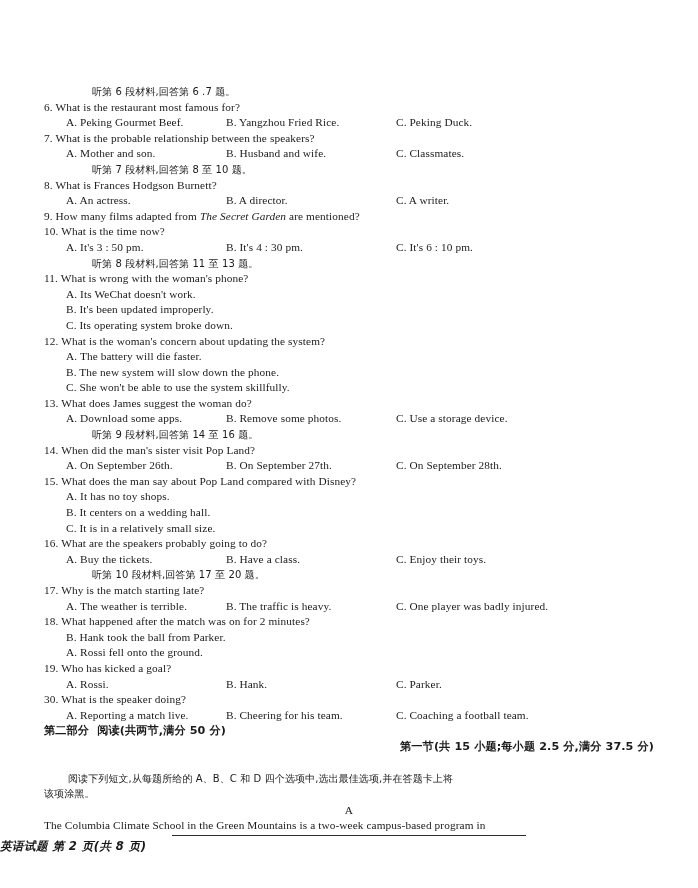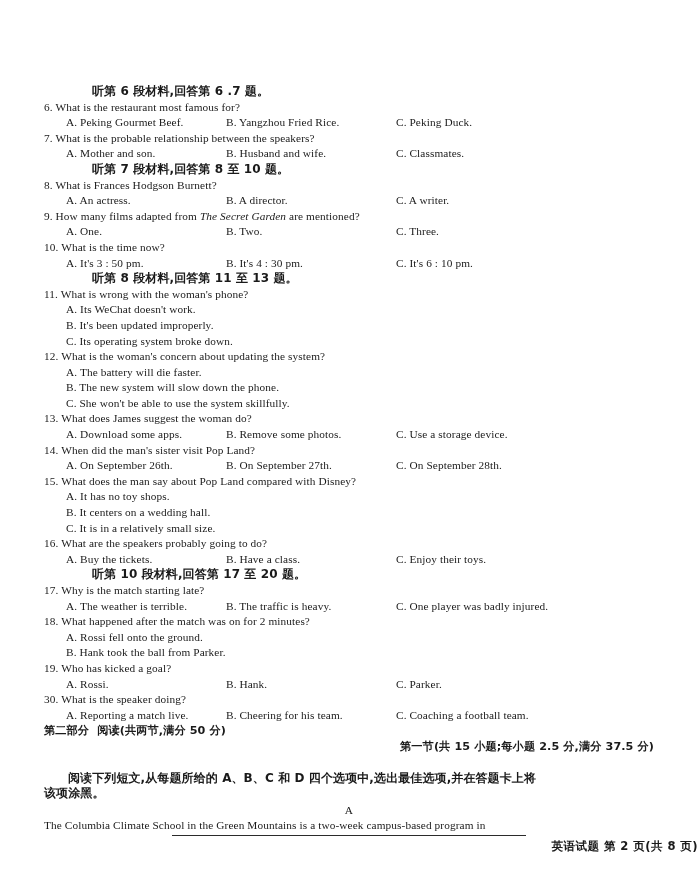--- a/index.html
+++ b/index.html
@@ -39,38 +39,38 @@
     padding-left: 48px;
   }
   .q-line {
     padding-left: 0px;
   }
   .opt-line {
     padding-left: 22px;
   }
   .cn {
     font-family: "DejaVu Sans", sans-serif;
-    font-size: 12px;
-    font-weight: bold;
+    font-size: 10px;
   }
   .cn-head {
     font-family: "DejaVu Sans", sans-serif;
     font-size: 11.2px;
     font-weight: bold;
     text-align: right;
   }
   .italic {
     font-style: italic;
   }
   .footer {
     position: absolute;
     left: 0;
     bottom: 34px;
     width: 698px;
-    text-align: right;
+    text-align: left;
+    font-style: italic;
   }
   .footer-inner {
     display: inline-block;
     font-family: "DejaVu Sans", sans-serif;
     font-size: 11.6px;
     font-weight: bold;
     letter-spacing: 0.4px;
   }
   .rule {
     position: absolute;
@@ -106,60 +106,60 @@
 
     <div class="line q-line"><span>7.</span> <span>What is the probable relationship between the speakers?</span></div>
     <div class="line opt-line"><span class="tabstop" style="width:160px">A. Mother and son.</span><span class="tabstop" style="width:170px">B. Husband and wife.</span><span>C. Classmates.</span></div>
 
     <div class="line indent-dir cn">听第 7 段材料,回答第 8 至 10 题。</div>
 
     <div class="line q-line"><span>8.</span> <span>What is Frances Hodgson Burnett?</span></div>
     <div class="line opt-line"><span class="tabstop" style="width:160px">A. An actress.</span><span class="tabstop" style="width:170px">B. A director.</span><span>C. A writer.</span></div>
 
     <div class="line q-line"><span>9.</span> How many films adapted from <span class="italic">The Secret Garden</span> are mentioned?</div>
-    <div class="line opt-line"><span class="tabstop" style="width:160px">A. One.</span><span class="tabstop" style="width:170px">B. Two.</span><span>C. Three.</span></div>
 
     <div class="line q-line"><span>10.</span> <span>What is the time now?</span></div>
     <div class="line opt-line"><span class="tabstop" style="width:160px">A. It's 3 : 50 pm.</span><span class="tabstop" style="width:170px">B. It's 4 : 30 pm.</span><span>C. It's 6 : 10 pm.</span></div>
 
     <div class="line indent-dir cn">听第 8 段材料,回答第 11 至 13 题。</div>
 
     <div class="line q-line"><span>11.</span> <span>What is wrong with the woman's phone?</span></div>
     <div class="line opt-line">A. Its WeChat doesn't work.</div>
     <div class="line opt-line">B. It's been updated improperly.</div>
     <div class="line opt-line">C. Its operating system broke down.</div>
 
     <div class="line q-line"><span>12.</span> <span>What is the woman's concern about updating the system?</span></div>
     <div class="line opt-line">A. The battery will die faster.</div>
     <div class="line opt-line">B. The new system will slow down the phone.</div>
     <div class="line opt-line">C. She won't be able to use the system skillfully.</div>
 
     <div class="line q-line"><span>13.</span> <span>What does James suggest the woman do?</span></div>
     <div class="line opt-line"><span class="tabstop" style="width:160px">A. Download some apps.</span><span class="tabstop" style="width:170px">B. Remove some photos.</span><span>C. Use a storage device.</span></div>
 
+    <div class="line indent-dir cn">听第 9 段材料,回答第 14 至 16 题。</div>
 
     <div class="line q-line"><span>14.</span> <span>When did the man's sister visit Pop Land?</span></div>
     <div class="line opt-line"><span class="tabstop" style="width:160px">A. On September 26th.</span><span class="tabstop" style="width:170px">B. On September 27th.</span><span>C. On September 28th.</span></div>
 
     <div class="line q-line"><span>15.</span> <span>What does the man say about Pop Land compared with Disney?</span></div>
     <div class="line opt-line">A. It has no toy shops.</div>
     <div class="line opt-line">B. It centers on a wedding hall.</div>
     <div class="line opt-line">C. It is in a relatively small size.</div>
 
     <div class="line q-line"><span>16.</span> <span>What are the speakers probably going to do?</span></div>
     <div class="line opt-line"><span class="tabstop" style="width:160px">A. Buy the tickets.</span><span class="tabstop" style="width:170px">B. Have a class.</span><span>C. Enjoy their toys.</span></div>
 
     <div class="line indent-dir cn">听第 10 段材料,回答第 17 至 20 题。</div>
 
     <div class="line q-line"><span>17.</span> <span>Why is the match starting late?</span></div>
     <div class="line opt-line"><span class="tabstop" style="width:160px">A. The weather is terrible.</span><span class="tabstop" style="width:170px">B. The traffic is heavy.</span><span>C. One player was badly injured.</span></div>
 
     <div class="line q-line"><span>18.</span> <span>What happened after the match was on for 2 minutes?</span></div>
+    <div class="line opt-line">B. Hank took the ball from Parker.</div>
     <div class="line opt-line">A. Rossi fell onto the ground.</div>
-    <div class="line opt-line">B. Hank took the ball from Parker.</div>
 
     <div class="line q-line"><span>19.</span> <span>Who has kicked a goal?</span></div>
     <div class="line opt-line"><span class="tabstop" style="width:160px">A. Rossi.</span><span class="tabstop" style="width:170px">B. Hank.</span><span>C. Parker.</span></div>
 
     <div class="line q-line"><span>30.</span> <span>What is the speaker doing?</span></div>
     <div class="line opt-line"><span class="tabstop" style="width:160px">A. Reporting a match live.</span><span class="tabstop" style="width:170px">B. Cheering for his team.</span><span>C. Coaching a football team.</span></div>
 
     <div class="line sec-title">第二部分  阅读(共两节,满分 50 分)</div>
     <div class="line cn-head">第一节(共 15 小题;每小题 2.5 分,满分 37.5 分)</div>
     <div class="line cn para-indent">阅读下列短文,从每题所给的 A、B、C 和 D 四个选项中,选出最佳选项,并在答题卡上将</div>

